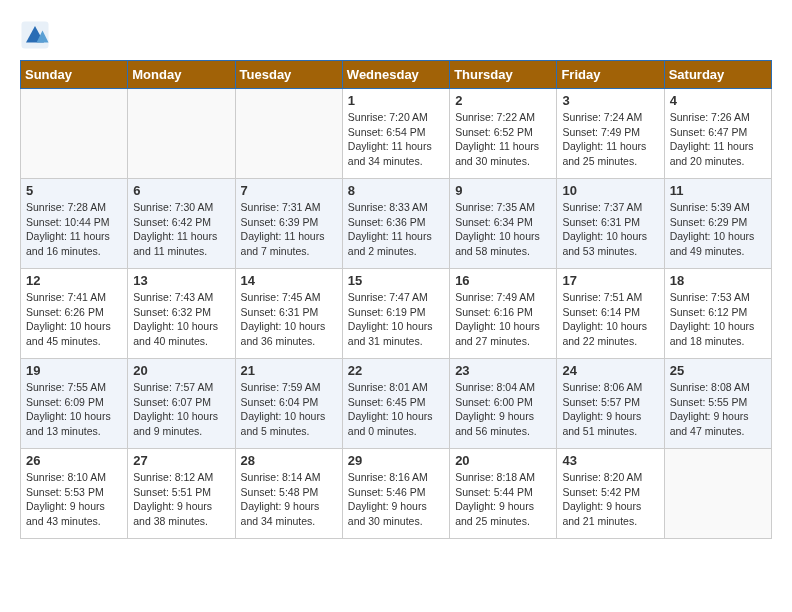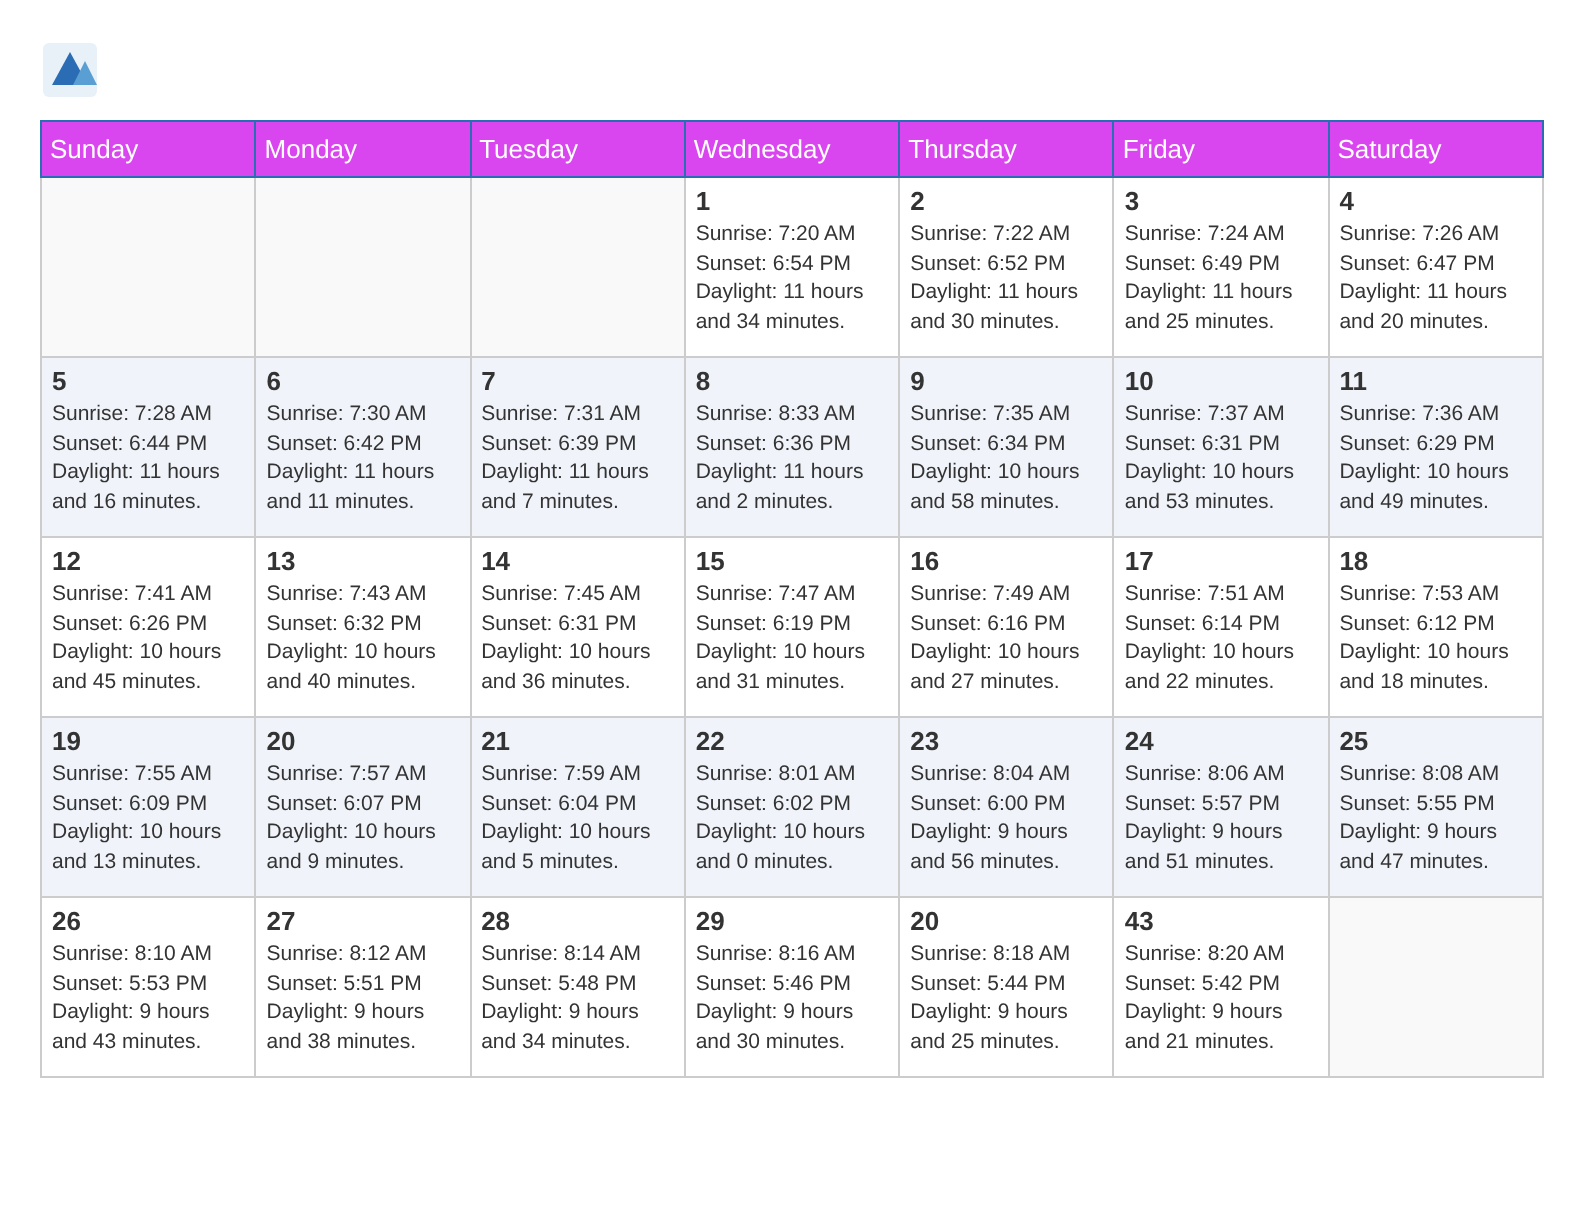--- a/index.html
+++ b/index.html
@@ -45,24 +45,24 @@
     .location {
       font-size: 16px;
       color: #555;
     }
     table {
       width: 100%;
       border-collapse: collapse;
       table-layout: fixed;
     }
     thead th {
-      background-color: #d946ef;
+      background-color: #a16207;
       color: #fff;
       font-size: 13px;
-      font-weight: normal;
+      font-weight: bold;
       padding: 6px 4px;
       text-align: left;
       border: 1px solid #2a6db5;
     }
     tbody td {
       border: 1px solid #ccc;
       vertical-align: top;
       padding: 4px 5px;
       font-size: 10.5px;
       color: #333;
@@ -133,35 +133,35 @@
         </td>
         <td>
           <div class="day-num">2</div>
           <div class="cell-text">Sunrise: 7:22 AM</div>
           <div class="cell-text">Sunset: 6:52 PM</div>
           <div class="cell-text">Daylight: 11 hours and 30 minutes.</div>
         </td>
         <td>
           <div class="day-num">3</div>
           <div class="cell-text">Sunrise: 7:24 AM</div>
-          <div class="cell-text">Sunset: 6:49 PM</div>
+          <div class="cell-text">Sunset: 7:49 PM</div>
           <div class="cell-text">Daylight: 11 hours and 25 minutes.</div>
         </td>
         <td>
           <div class="day-num">4</div>
           <div class="cell-text">Sunrise: 7:26 AM</div>
           <div class="cell-text">Sunset: 6:47 PM</div>
           <div class="cell-text">Daylight: 11 hours and 20 minutes.</div>
         </td>
       </tr>
       <tr>
         <td>
           <div class="day-num">5</div>
           <div class="cell-text">Sunrise: 7:28 AM</div>
-          <div class="cell-text">Sunset: 6:44 PM</div>
+          <div class="cell-text">Sunset: 10:44 PM</div>
           <div class="cell-text">Daylight: 11 hours and 16 minutes.</div>
         </td>
         <td>
           <div class="day-num">6</div>
           <div class="cell-text">Sunrise: 7:30 AM</div>
           <div class="cell-text">Sunset: 6:42 PM</div>
           <div class="cell-text">Daylight: 11 hours and 11 minutes.</div>
         </td>
         <td>
           <div class="day-num">7</div>
@@ -182,21 +182,21 @@
           <div class="cell-text">Daylight: 10 hours and 58 minutes.</div>
         </td>
         <td>
           <div class="day-num">10</div>
           <div class="cell-text">Sunrise: 7:37 AM</div>
           <div class="cell-text">Sunset: 6:31 PM</div>
           <div class="cell-text">Daylight: 10 hours and 53 minutes.</div>
         </td>
         <td>
           <div class="day-num">11</div>
-          <div class="cell-text">Sunrise: 7:36 AM</div>
+          <div class="cell-text">Sunrise: 5:39 AM</div>
           <div class="cell-text">Sunset: 6:29 PM</div>
           <div class="cell-text">Daylight: 10 hours and 49 minutes.</div>
         </td>
       </tr>
       <tr>
         <td>
           <div class="day-num">12</div>
           <div class="cell-text">Sunrise: 7:41 AM</div>
           <div class="cell-text">Sunset: 6:26 PM</div>
           <div class="cell-text">Daylight: 10 hours and 45 minutes.</div>
@@ -253,21 +253,21 @@
         </td>
         <td>
           <div class="day-num">21</div>
           <div class="cell-text">Sunrise: 7:59 AM</div>
           <div class="cell-text">Sunset: 6:04 PM</div>
           <div class="cell-text">Daylight: 10 hours and 5 minutes.</div>
         </td>
         <td>
           <div class="day-num">22</div>
           <div class="cell-text">Sunrise: 8:01 AM</div>
-          <div class="cell-text">Sunset: 6:02 PM</div>
+          <div class="cell-text">Sunset: 6:45 PM</div>
           <div class="cell-text">Daylight: 10 hours and 0 minutes.</div>
         </td>
         <td>
           <div class="day-num">23</div>
           <div class="cell-text">Sunrise: 8:04 AM</div>
           <div class="cell-text">Sunset: 6:00 PM</div>
           <div class="cell-text">Daylight: 9 hours and 56 minutes.</div>
         </td>
         <td>
           <div class="day-num">24</div>

